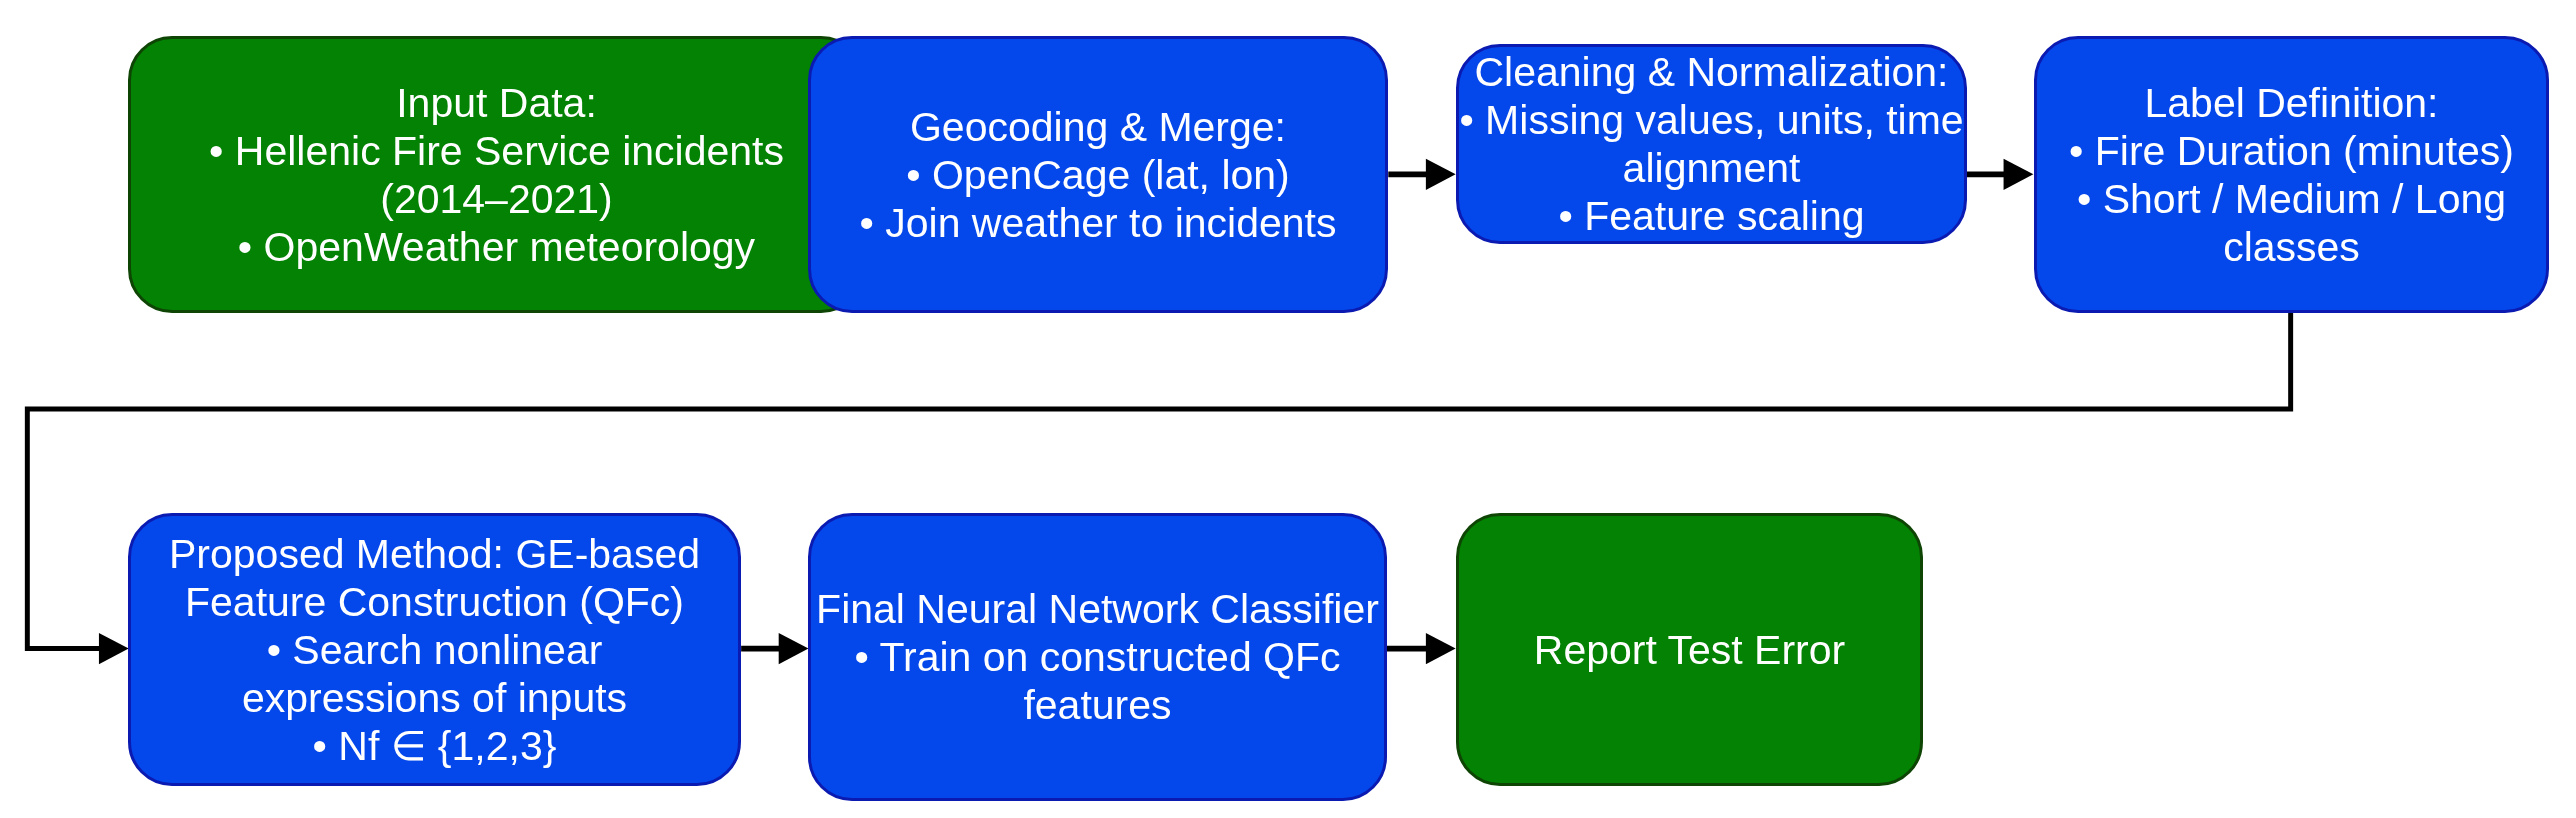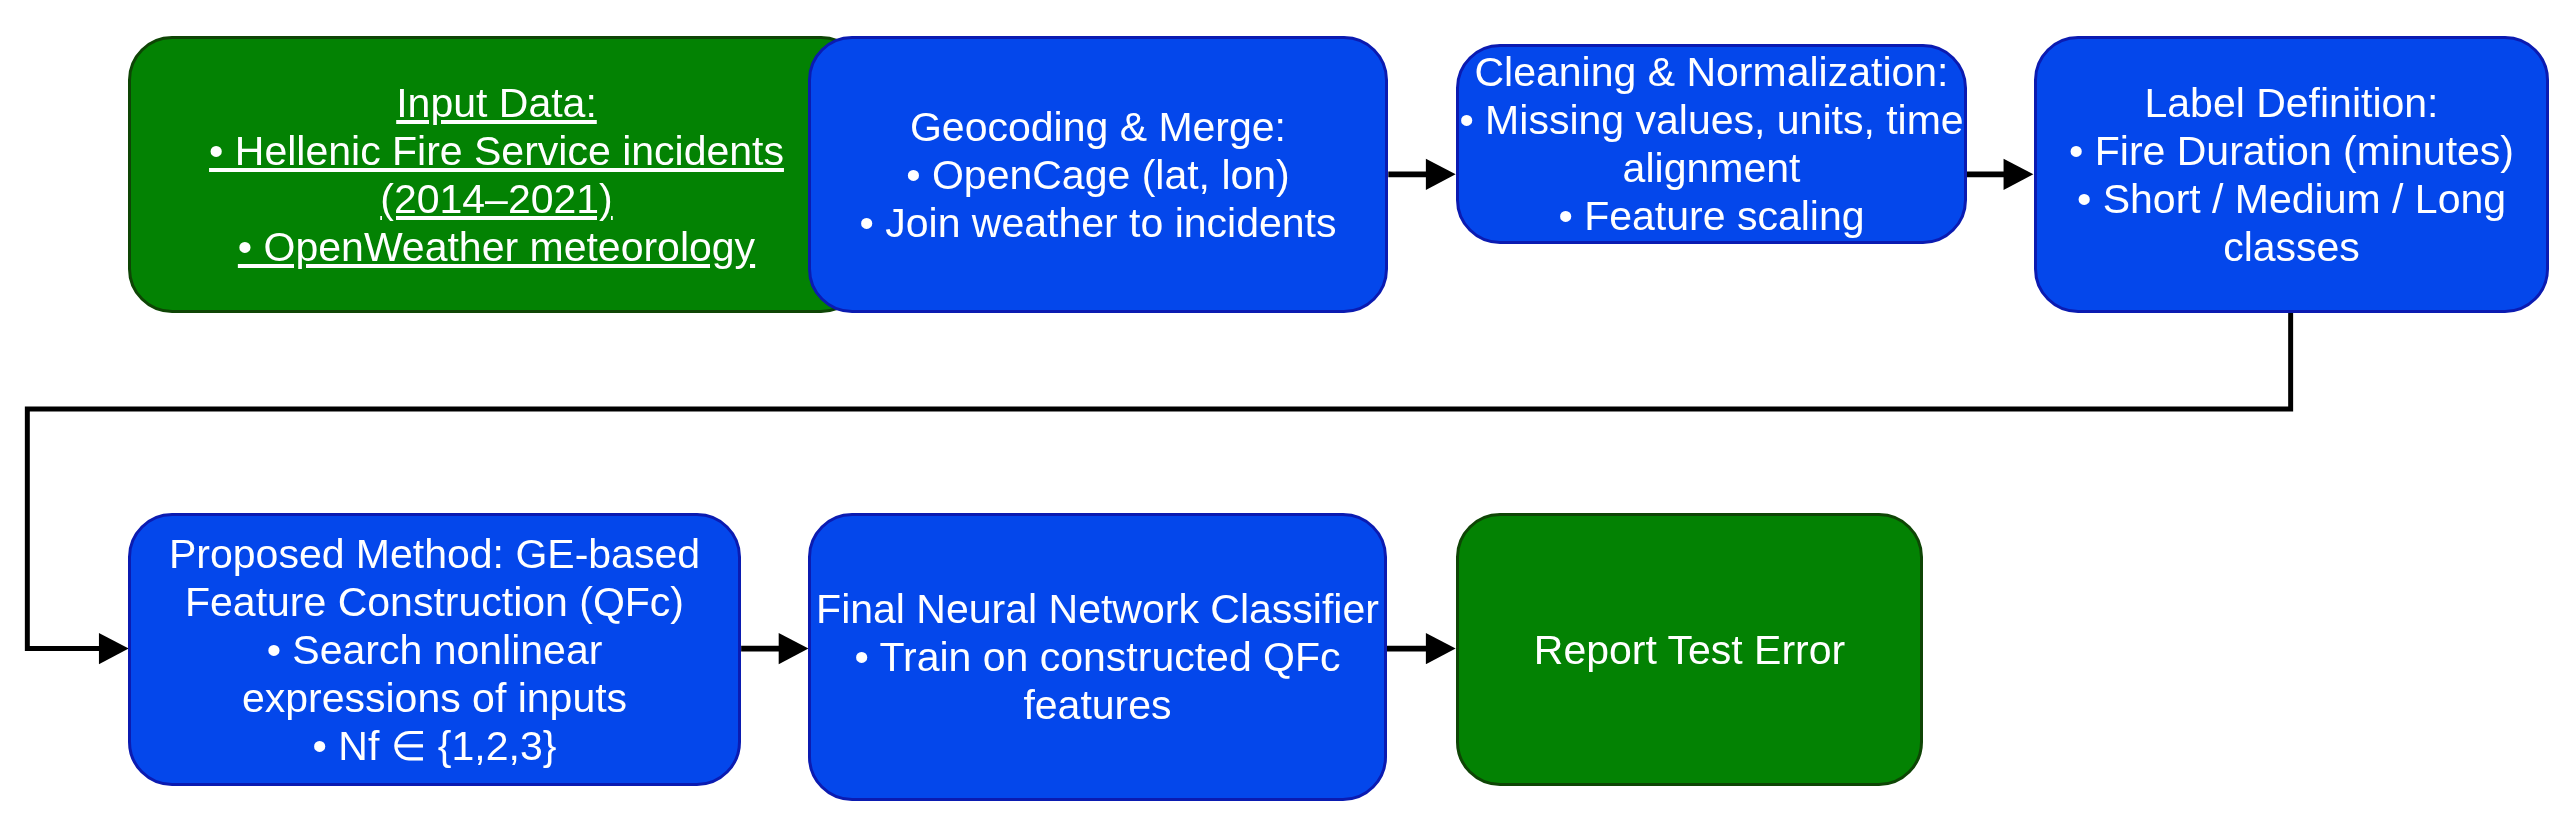--- a/index.html
+++ b/index.html
@@ -50,21 +50,21 @@
     border-color: var(--green-border, #0e4505);
   }
   .node.blue {
     background: var(--blue-fill, #0447eb);
     border-color: var(--blue-border, #0b1bb1);
   }
   .node.bold { font-weight: 400; }
   .line { white-space: nowrap; }
 
   
-  #node-input-data   { left: 128px;  top: 36px;  width: 737px; height: 277px; text-decoration: underline; }
+  #node-input-data   { left: 128px;  top: 36px;  width: 737px; height: 277px; }
   #node-geocoding    { left: 808px; top: 36px;  width: 580px; height: 277px; }
   #node-cleaning     { left: 1456px; top: 44px;  width: 511px; height: 200px; }
   #node-label        { left: 2034px; top: 36px;  width: 515px; height: 277px; text-align: center; }
   
   #node-proposed     { left: 128px;  top: 513px; width: 613px; height: 273px; }
   #node-final        { left: 808px; top: 513px; width: 579px; height: 288px; }
   #node-report       { left: 1456px; top: 513px; width: 467px; height: 273px; text-align: center; }
 </style>
 </head>
 <body>

